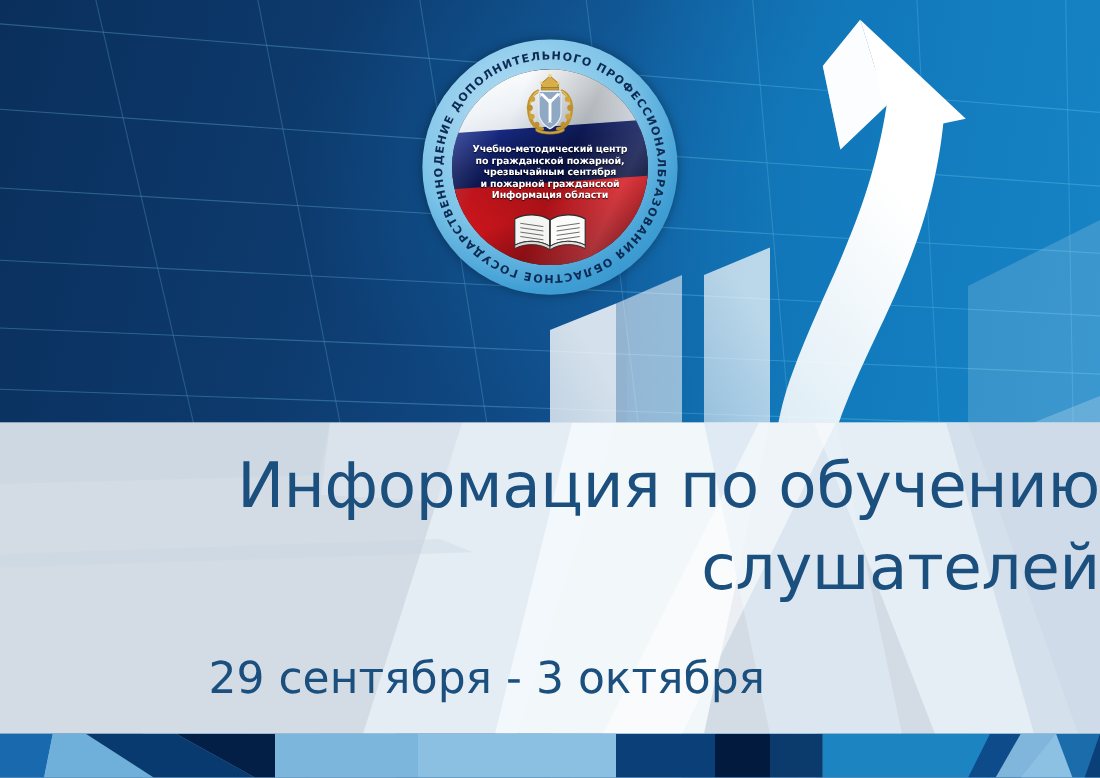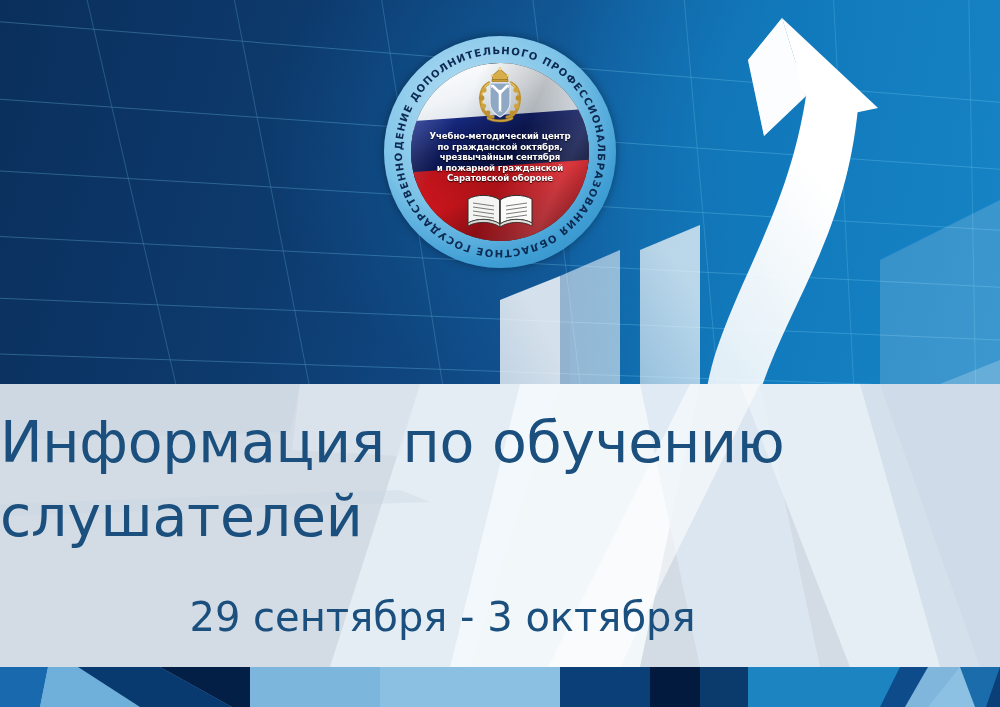--- a/index.html
+++ b/index.html
@@ -87,21 +87,21 @@
 
   .ring-text{position:absolute;left:0;top:12px;width:232px;height:232px;}
   .ring-text text{
     font-family:"DejaVu Sans","Liberation Sans",sans-serif;
     font-size:10.2px;font-weight:bold;fill:#0d2a52;letter-spacing:1.1px;
   }
 
   
   .title{
     position:absolute;left:0;top:405px;width:1000px;
-    text-align:left;color:#1b4f7e;
+    text-align:right;color:#1b4f7e;
     font-family:"DejaVu Sans","Liberation Sans",sans-serif;
     font-size:57px;line-height:74px;font-weight:400;
     letter-spacing:-.3px;
     white-space:pre-line;
   }
   .subtitle{
     position:absolute;left:0;top:592px;width:885px;
     text-align:center;color:#1b4f7e;
     font-family:"DejaVu Sans","Liberation Sans",sans-serif;
     font-size:40px;line-height:50px;font-weight:400;
@@ -285,24 +285,24 @@
             <path d="M43,19 L64,16"></path>
             <path d="M43,23 L64,20"></path>
             <path d="M43,27 L64,24"></path>
         </g>
         <path d="M5,32 C14,27 28,27 37,33 L37,36 C28,30 14,30 5,35 Z" fill="#d9d9d5" stroke="#2b2b2b" stroke-width="0.8"></path>
         <path d="M69,32 C60,27 46,27 37,33 L37,36 C46,30 60,30 69,35 Z" fill="#e4e4e0" stroke="#2b2b2b" stroke-width="0.8"></path>
       </svg>
 
       <div class="emblem-center-text">
         <div>Учебно-методический центр</div>
-        <div>по гражданской октября,</div>
+        <div>по гражданской пожарной,</div>
         <div>чрезвычайным сентября</div>
         <div>и пожарной гражданской</div>
-        <div>Саратовской обороне</div>
+        <div>Информация области</div>
       </div>
     </div>
   </div>
 
   <div class="title">Информация по обучению
 слушателей</div>
   <div class="subtitle">29 сентября - 3 октября</div>
 
 </div>
 

